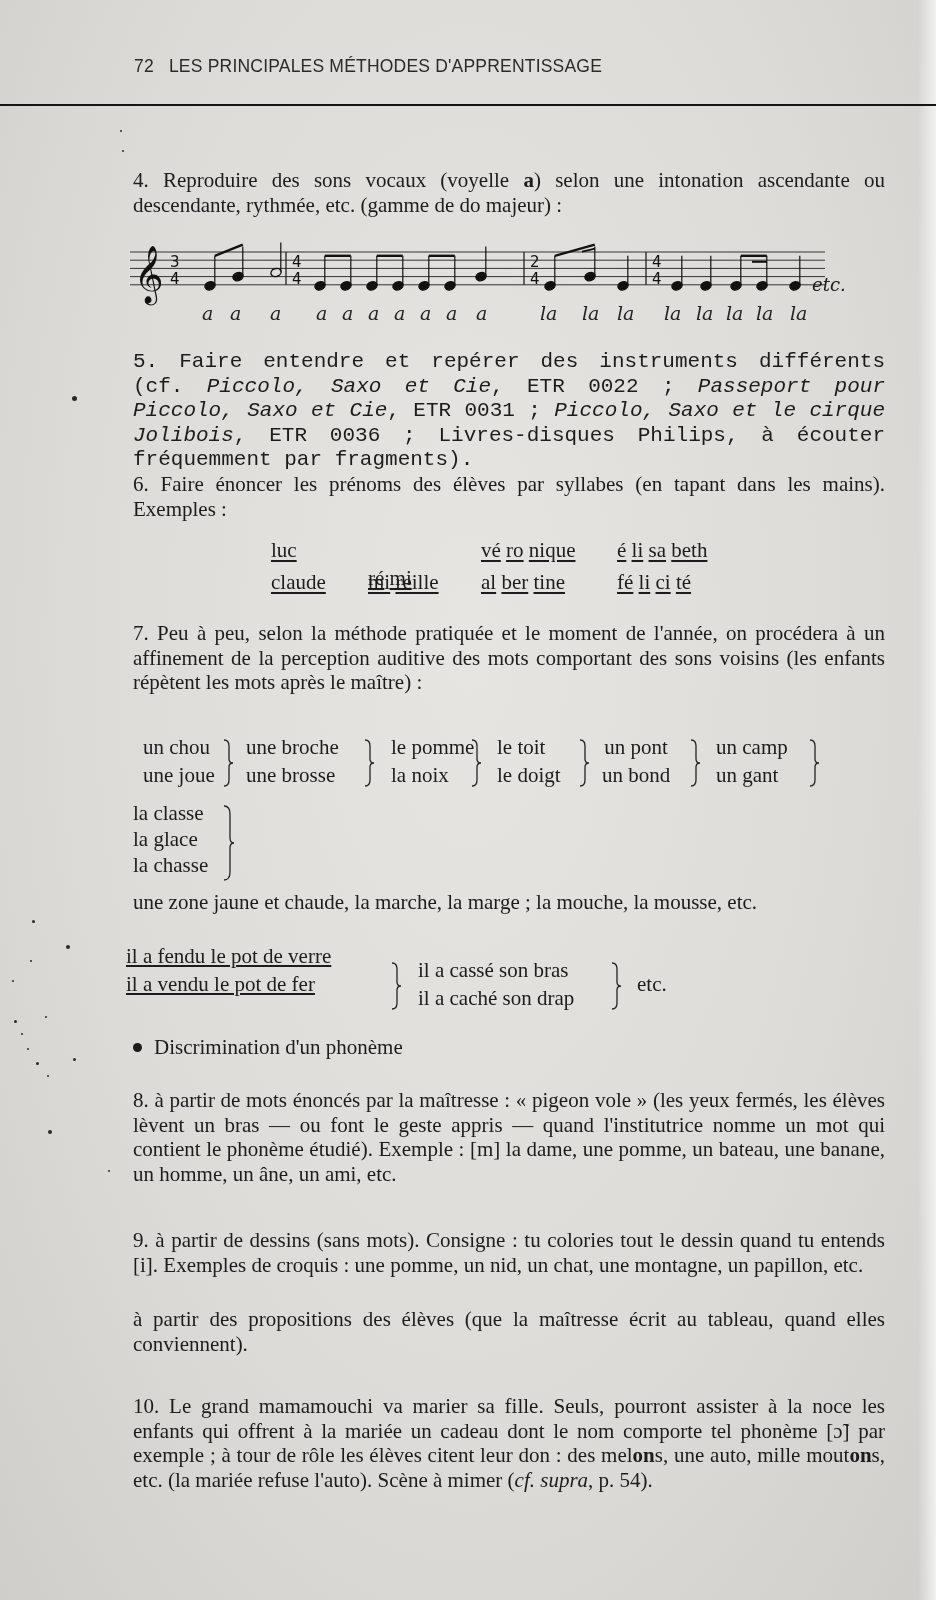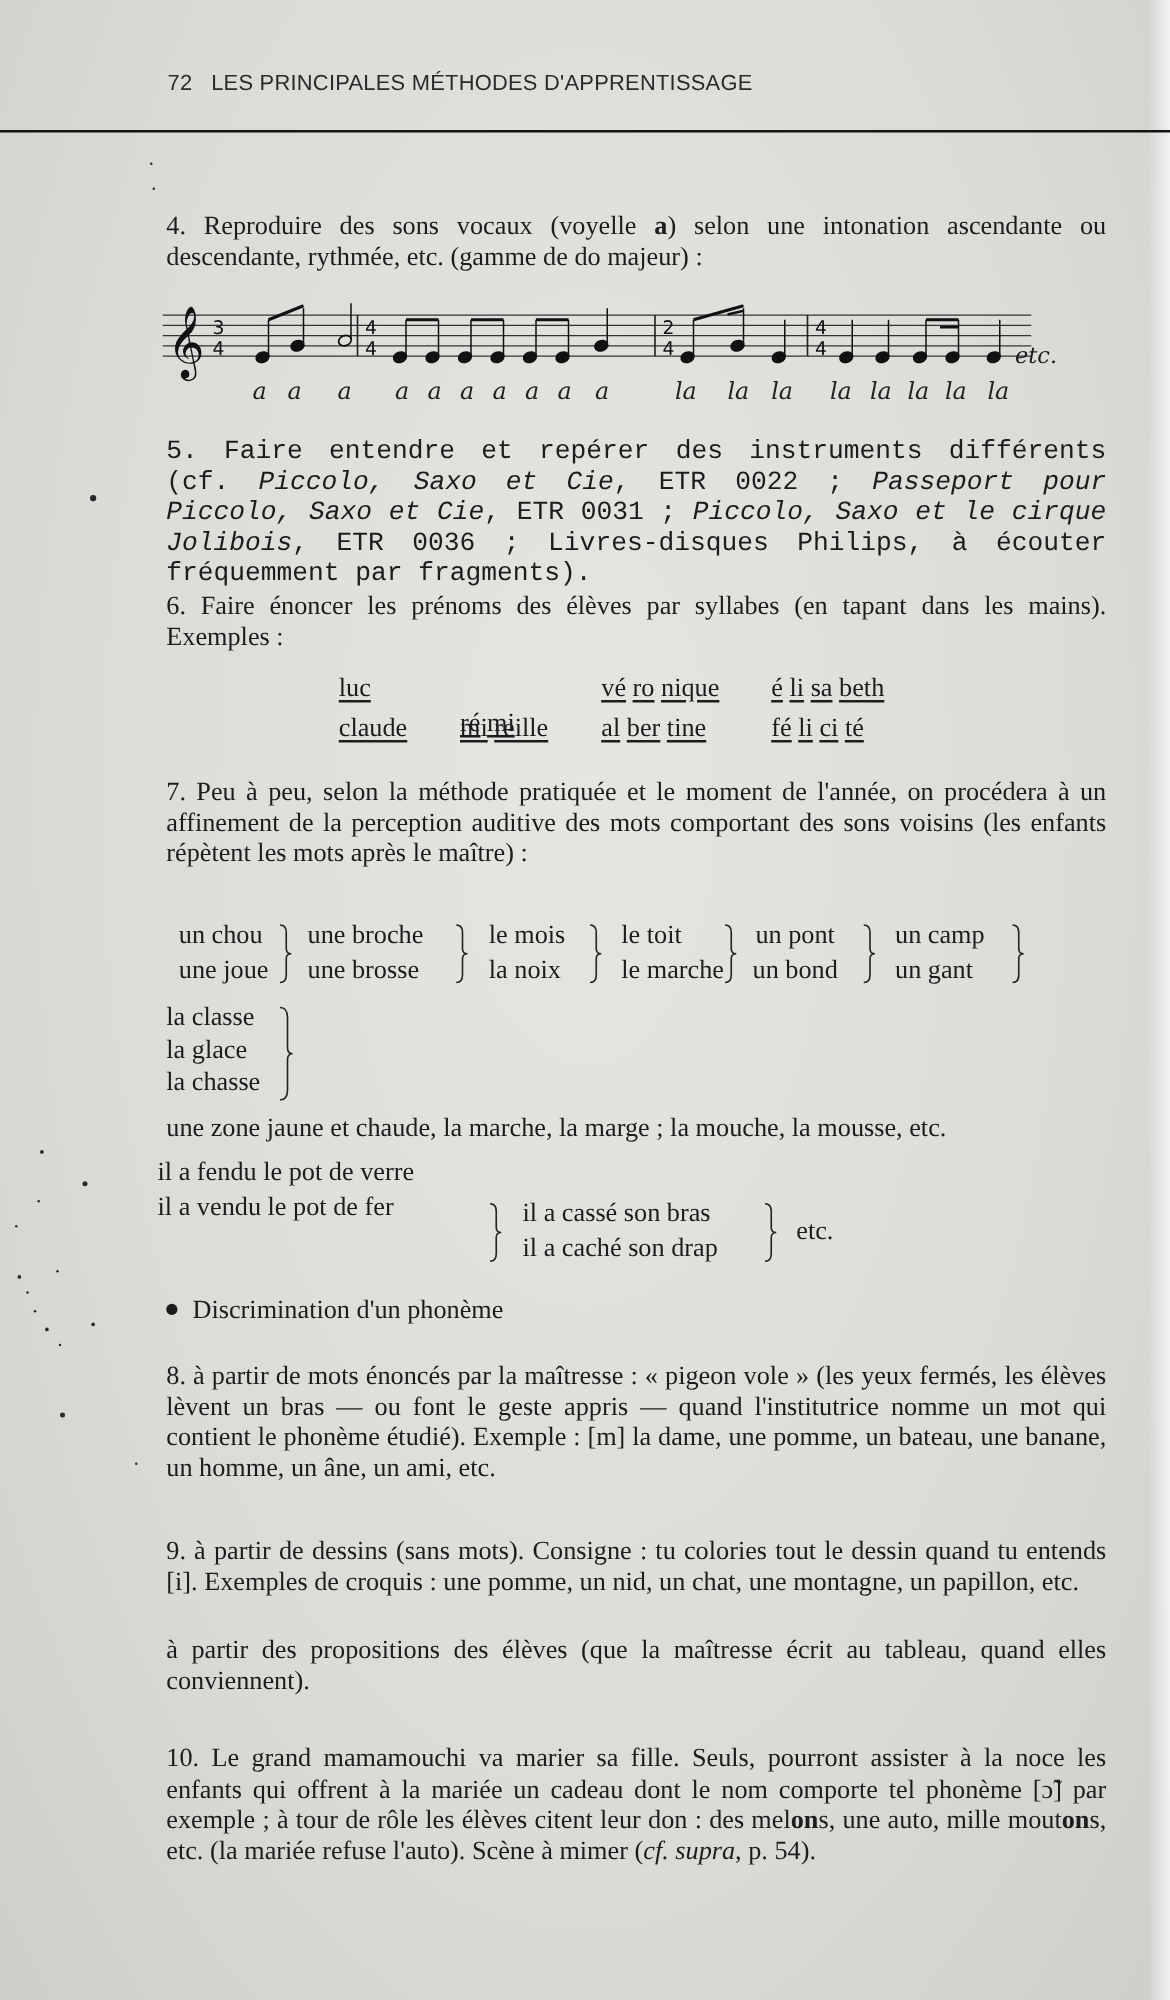--- a/index.html
+++ b/index.html
@@ -164,29 +164,29 @@
       <path d="M2 2 Q7 2 7 8 L7 21 Q7 25 11 25 Q7 25 7 29 L7 42 Q7 48 2 48" fill="none" stroke="#222" stroke-width="1.3"></path>
     </svg>
     <div class="pair" style="left: 246px; top: 733px;">
       <div>une broche</div>
       <div>une brosse</div>
     </div>
     <svg width="14" height="50" style="position: absolute; left: 363px; top: 738px;">
       <path d="M2 2 Q7 2 7 8 L7 21 Q7 25 11 25 Q7 25 7 29 L7 42 Q7 48 2 48" fill="none" stroke="#222" stroke-width="1.3"></path>
     </svg>
     <div class="pair" style="left: 391px; top: 733px;">
-      <div>le mois</div>
+      <div>le pomme</div>
       <div>la noix</div>
     </div>
     <svg width="14" height="50" style="position: absolute; left: 470px; top: 738px;">
       <path d="M2 2 Q7 2 7 8 L7 21 Q7 25 11 25 Q7 25 7 29 L7 42 Q7 48 2 48" fill="none" stroke="#222" stroke-width="1.3"></path>
     </svg>
     <div class="pair" style="left: 497px; top: 733px;">
       <div>le toit</div>
-      <div>le marche</div>
+      <div>le doigt</div>
     </div>
     <svg width="14" height="50" style="position: absolute; left: 578px; top: 738px;">
       <path d="M2 2 Q7 2 7 8 L7 21 Q7 25 11 25 Q7 25 7 29 L7 42 Q7 48 2 48" fill="none" stroke="#222" stroke-width="1.3"></path>
     </svg>
     <div class="pair" style="left: 602px; top: 733px; text-align: center;">
       <div>un pont</div>
       <div>un bond</div>
     </div>
     <svg width="14" height="50" style="position: absolute; left: 689px; top: 738px;">
       <path d="M2 2 Q7 2 7 8 L7 21 Q7 25 11 25 Q7 25 7 29 L7 42 Q7 48 2 48" fill="none" stroke="#222" stroke-width="1.3"></path>
@@ -205,21 +205,21 @@
   <div>la glace</div>
   <div>la chasse</div>
 </div>
 <svg style="position:absolute; left:222px; top:804px;" width="14" height="78">
   <path d="M2 2 Q8 2 8 10 L8 34 Q8 39 12 39 Q8 39 8 44 L8 68 Q8 76 2 76" fill="none" stroke="#222" stroke-width="1.3"></path>
 </svg>
 
 <div class="para" style="top:890px;">une zone jaune et chaude, la marche, la marge ; la mouche, la mousse, etc.</div>
 
 <div id="sentences">
-    <div class="pair" style="left: 126px; top: 923px;">
+    <div class="pair" style="left: 126px; top: 942px; text-decoration: underline;">
       <div>il a fendu le pot de verre</div>
       <div>il a vendu le pot de fer</div>
     </div>
     <svg width="14" height="50" style="position: absolute; left: 390px; top: 961px;">
       <path d="M2 2 Q7 2 7 8 L7 21 Q7 25 11 25 Q7 25 7 29 L7 42 Q7 48 2 48" fill="none" stroke="#222" stroke-width="1.3"></path>
     </svg>
     <div class="pair" style="left: 418px; top: 956px;">
       <div>il a cassé son bras</div>
       <div>il a caché son drap</div>
     </div>

